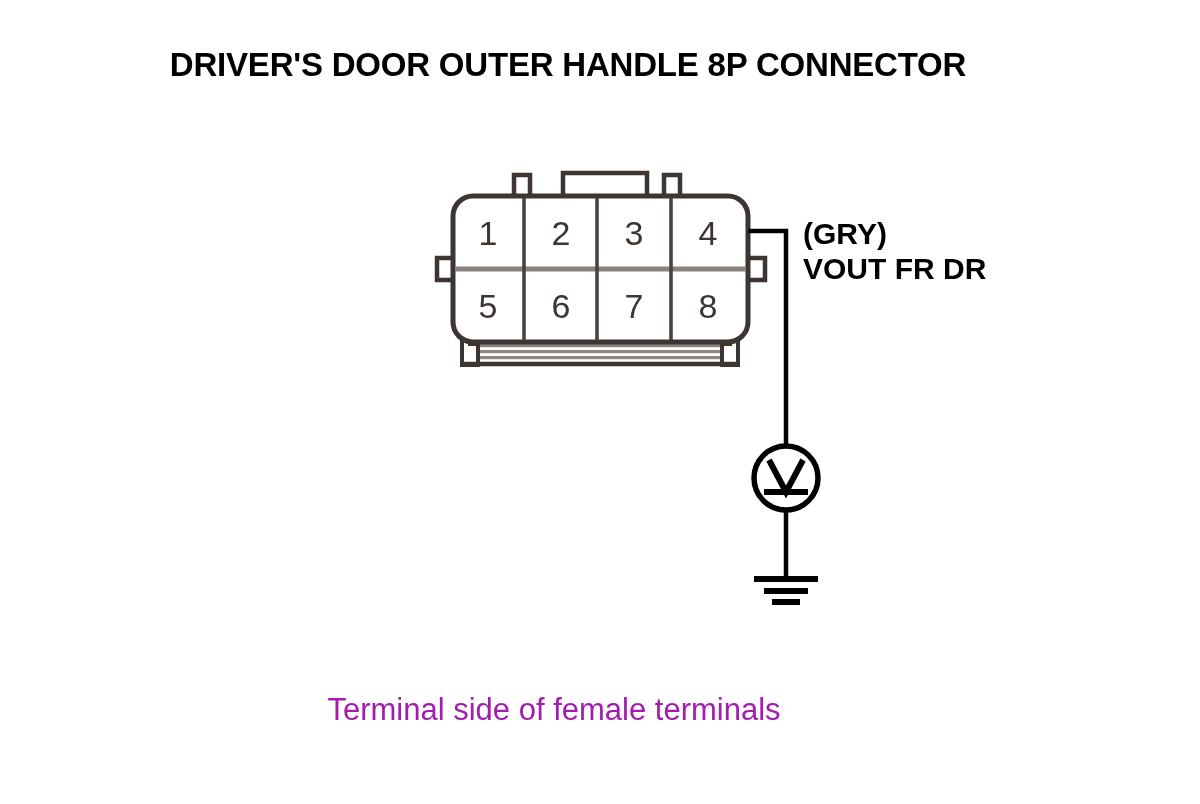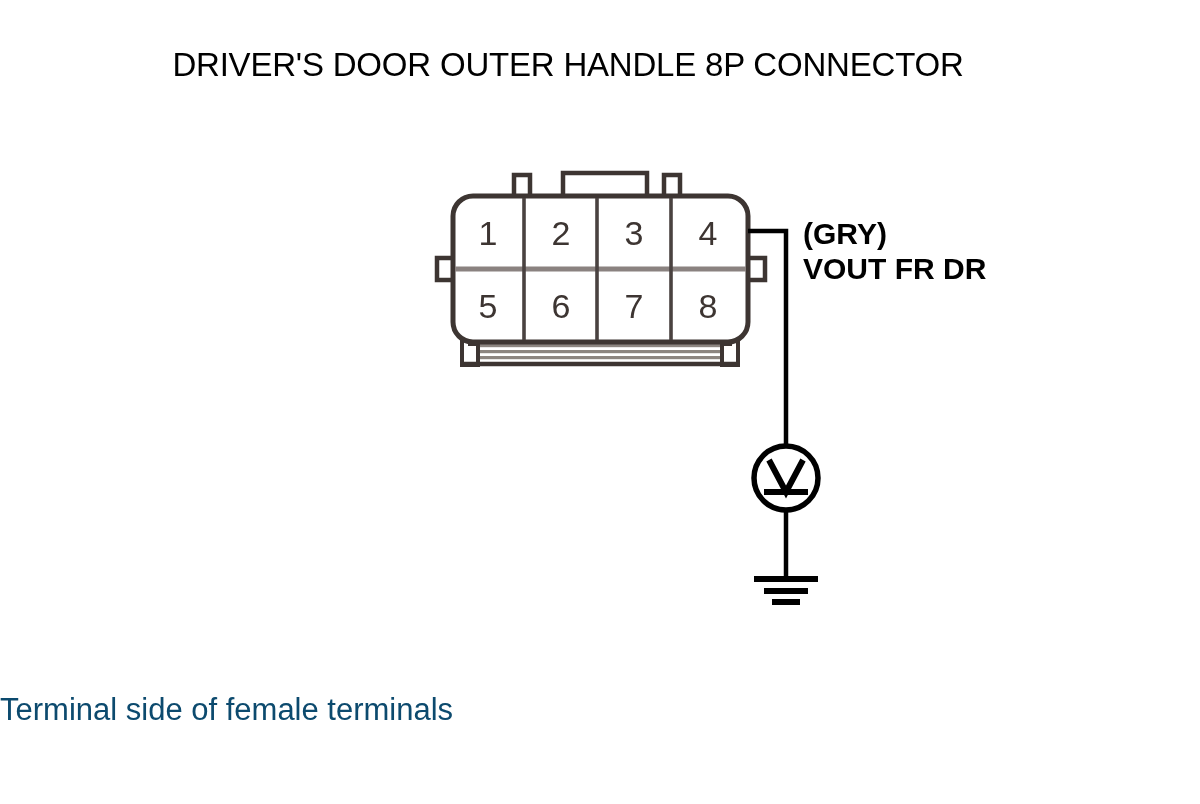--- a/index.html
+++ b/index.html
@@ -25,34 +25,35 @@
     background: #ffffff;
   }
 
   .title {
     position: absolute;
     left: 0;
     top: 46px;
     width: 1136px;
     text-align: center;
     font-size: 33px;
-    font-weight: normal;
+    font-weight: bold;
     letter-spacing: -0.2px;
     color: #000000;
     white-space: nowrap;
   }
 
   .caption {
     position: absolute;
     left: 0;
     top: 692px;
     width: 1108px;
+    text-align: center;
     font-size: 31px;
     font-weight: normal;
-    color: #0c4a6e;
+    color: #a21caf;
     white-space: nowrap;
   }
 
   .wire-label {
     position: absolute;
     left: 803px;
     top: 216px;
     font-size: 30px;
     font-weight: bold;
     line-height: 35px;

